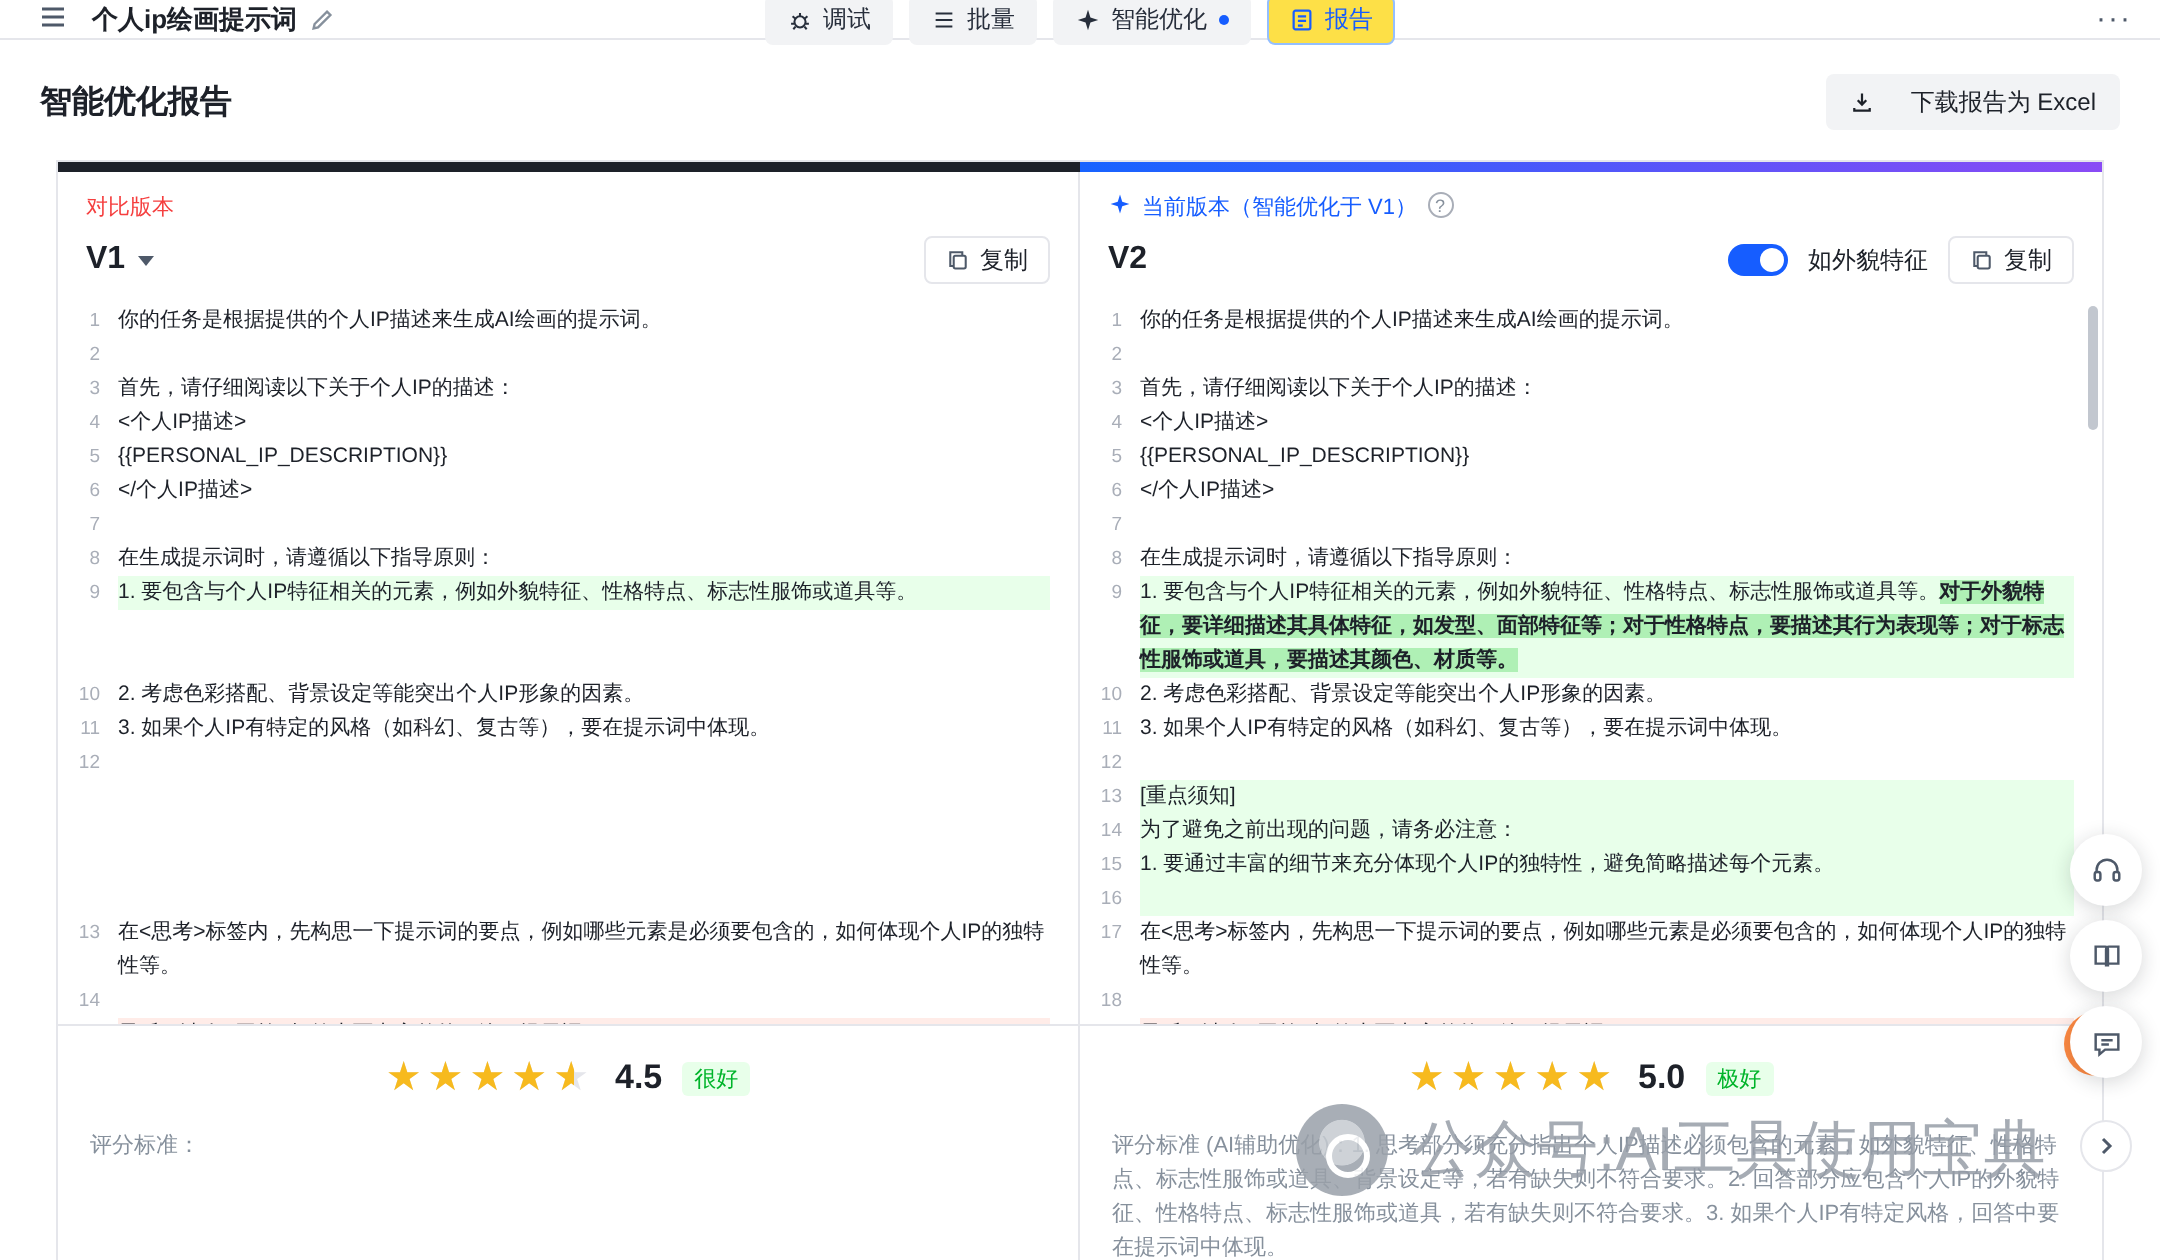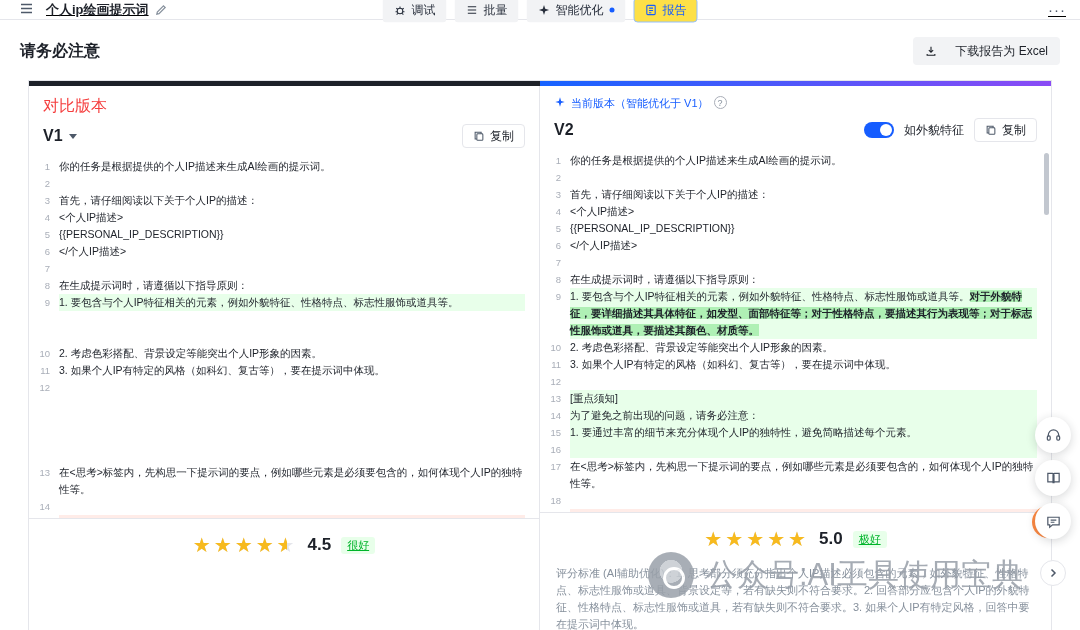--- a/index.html
+++ b/index.html
@@ -5,21 +5,21 @@
   :root{
     --accent:#165dff; --success:#00b42a; --star:#f7ba1e;
     --add-bg:#e8ffea; --add-mark:#aff0b5; --del-bg:#ffece8;
     --cmp-label:#f53f3f; --darkbar:#1d2129; --grad-from:#1763ff; --grad-to:#8a4bf5;
   }
   *{margin:0;padding:0;box-sizing:border-box;}
   body{font-family:"Liberation Sans","DejaVu Sans",sans-serif;background:#fff;}
   .screen{position:relative;width:1080px;height:630px;background:#fff;overflow:hidden;}
 
   
-  .topbar{height:20px;border-bottom:1px solid #e5e6eb;display:flex;align-items:center;padding:0 14px;position:relative;background:#fff;text-decoration:underline;}
+  .topbar{height:20px;border-bottom:1px solid #e5e6eb;display:flex;align-items:center;padding:0 14px;position:relative;background:#fff;}
   .icon-btn{display:flex;align-items:center;justify-content:center;width:24px;height:24px;border-radius:4px;cursor:pointer;color:#4e5969;background:none;border:none;}
   .doc-title{margin-left:8px;font-size:13px;font-weight:700;color:#1d2129;display:flex;align-items:center;gap:6px;}
   .topbar-center{position:absolute;left:50%;top:50%;transform:translate(-50%,-50%);display:flex;gap:8px;}
   .nav-btn{display:flex;align-items:center;gap:5px;height:25px;padding:0 10px;border-radius:4px;background:#f2f3f5;border:1px solid transparent;font-size:12px;color:#272e3b;cursor:pointer;white-space:nowrap;}
   .nav-btn.active{background:#fde047;border-color:#94bfff;color:var(--accent);}
   .nav-btn svg{display:block;}
   .dot{width:5px;height:5px;border-radius:50%;background:var(--accent);margin-left:1px;}
   .topbar-right{margin-left:auto;display:flex;align-items:center;gap:12px;}
   .version-btn{display:flex;align-items:center;gap:6px;height:26px;padding:0 9px;border:1px solid #e5e6eb;border-radius:4px;background:#fff;font-size:12px;color:#1d2129;cursor:pointer;white-space:nowrap;}
   .chev{width:0;height:0;border-left:4px solid transparent;border-right:4px solid transparent;border-top:5px solid #4e5969;}
@@ -32,21 +32,21 @@
 
   
   .compare{margin:2px 28px 0;border:1px solid #e5e6eb;background:#fff;}
   .grad{height:5px;display:flex;}
   .grad-left{width:50%;background:var(--darkbar);}
   .grad-right{width:50%;background:linear-gradient(90deg,var(--grad-from),var(--grad-to));}
   .panels{display:flex;}
   .panel{width:50%;min-width:0;}
   .panel.left{border-right:1px solid #e5e6eb;}
   .panel-head{padding:10px 14px 8px;}
-  .tag-left{font-size:16px;color:var(--cmp-label);}
+  .tag-left{font-size:11px;color:var(--cmp-label);}
   .tag-right{display:flex;align-items:flex-start;gap:5px;font-size:11px;color:var(--accent);}
   .help{width:13px;height:13px;border:1px solid #a9aeb8;color:#86909c;border-radius:50%;font-size:9px;display:flex;align-items:center;justify-content:center;cursor:pointer;flex:0 0 auto;}
   .ver-row{display:flex;align-items:center;justify-content:space-between;margin-top:7px;}
   .ver-name{font-size:16px;font-weight:700;color:#1d2129;display:flex;align-items:center;gap:6px;cursor:pointer;}
   .copy-btn{display:flex;align-items:center;gap:5px;height:24px;padding:0 10px;border:1px solid #e5e6eb;border-radius:4px;background:#fff;font-size:12px;color:#1d2129;cursor:pointer;}
   .right-controls{display:flex;align-items:center;gap:10px;}
   .switch{width:30px;height:16px;border-radius:8px;background:var(--accent);position:relative;cursor:pointer;border:none;}
   .switch::after{content:"";position:absolute;right:2px;top:2px;width:12px;height:12px;border-radius:50%;background:#fff;}
   .switch-label{font-size:12px;color:#1d2129;}
 
@@ -59,21 +59,21 @@
   .t-pink .lt{background:var(--del-bg);}
   .lt .mark{background:var(--add-mark);font-weight:700;}
   .scrollbar{position:absolute;top:3px;right:2px;width:5px;height:62px;border-radius:3px;background:#c2c7cf;cursor:pointer;}
 
   
   .rating{border-top:1px solid #e5e6eb;padding:16px 16px 12px;}
   .rate-row{display:flex;align-items:center;justify-content:center;gap:10px;}
   .stars{position:relative;font-size:20px;line-height:1;letter-spacing:3px;color:#e5e6eb;white-space:nowrap;}
   .stars-fill{position:absolute;left:0;top:0;overflow:hidden;white-space:nowrap;color:var(--star);}
   .score{font-size:17px;font-weight:700;color:#1d2129;}
-  .badge{font-size:11px;color:var(--success);background:#e8ffea;border-radius:3px;padding:1px 6px;text-decoration:underline;}
+  .badge{font-size:11px;color:var(--success);background:#e8ffea;border-radius:3px;padding:1px 6px;}
   .criteria{margin-top:16px;font-size:11px;color:#86909c;line-height:1.55;}
 
   
   .watermark{position:absolute;left:648px;top:552px;display:flex;align-items:center;gap:12px;z-index:30;pointer-events:none;opacity:.85;}
   .wm-logo{width:46px;height:46px;border-radius:50%;background:radial-gradient(circle at 50% 42%,#c6cbd1 0 32%,#9aa1aa 33% 100%);position:relative;}
   .wm-logo::after{content:"";position:absolute;left:15px;top:15px;width:16px;height:16px;border-radius:50%;border:3px solid #fff;}
   .wm-text{font-size:31px;font-weight:400;color:#979ea8;white-space:nowrap;}
   .wm-orange{position:absolute;left:1032px;top:506px;width:32px;height:32px;border-radius:50%;background:#ff7d2e;opacity:.9;z-index:28;}
 
   
@@ -140,21 +140,21 @@
         <span>报告</span>
       </button>
     </div>
 
     <div class="topbar-right">
       <button class="more-btn">···</button>
     </div>
   </div>
 
   <div class="report-head">
-    <div class="report-title">请务必注意</div>
+    <div class="report-title">智能优化报告</div>
     <button class="download-btn">
       <span style="display:flex;">
         <svg width="12" height="12" viewBox="0 0 14 14" fill="none" stroke="currentColor" stroke-width="1.3">
             <path d="M7 2v6M4.5 6L7 8.5 9.5 6M2.5 10.5v1.5h9v-1.5"></path>
           </svg>
       </span>
       <span>下载报告为 Excel</span>
     </button>
   </div>
 
@@ -294,20 +294,21 @@
         </div>
         <div class="rating">
           <div class="rate-row">
             <span class="stars">
               <span>★★★★★</span>
               <span class="stars-fill" style="width: 90%;">★★★★★</span>
             </span>
             <span class="score">4.5</span>
             <span class="badge">很好</span>
           </div>
+          <div class="criteria">评分标准：</div>
         </div>
       </div>
 
       <div class="panel">
         <div class="panel-head">
           <div class="tag-right">
             <span style="display:flex;">
               <svg width="12" height="12" viewBox="0 0 14 14" fill="currentColor">
                   <path d="M7 1.5l1.3 4.2L12.5 7 8.3 8.3 7 12.5 5.7 8.3 1.5 7l4.2-1.3z"></path>
                 </svg>

